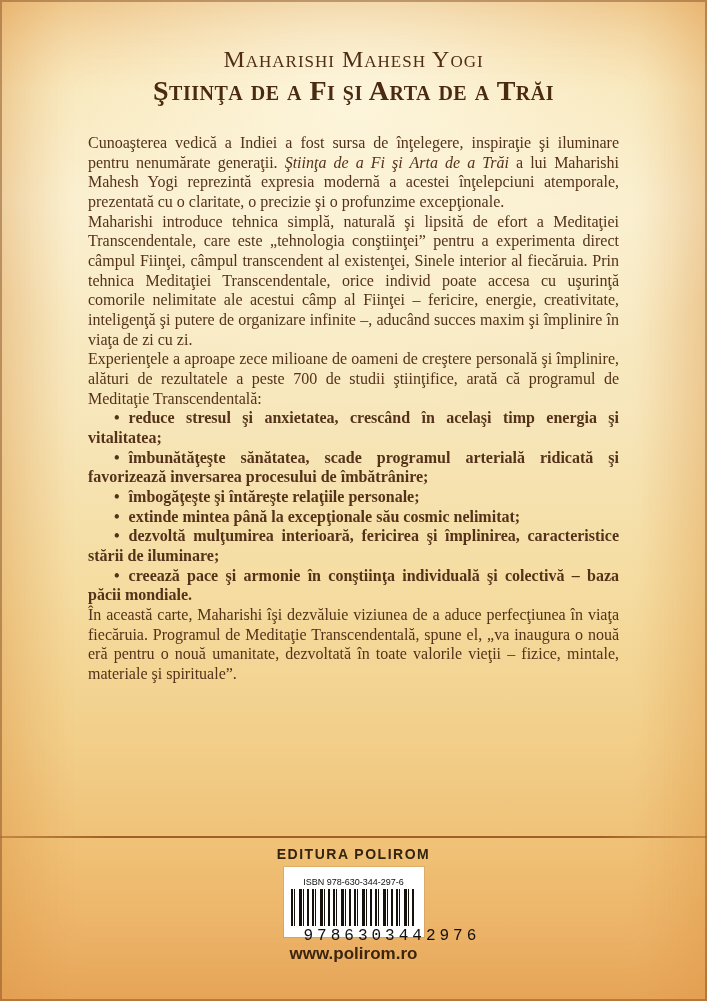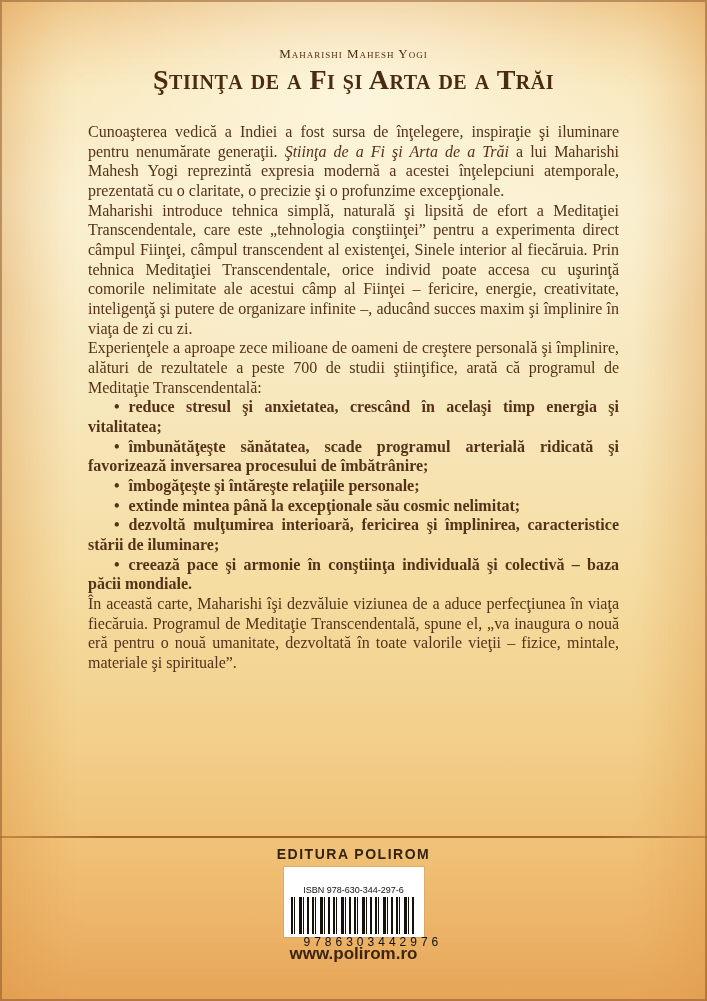--- a/index.html
+++ b/index.html
@@ -11,21 +11,21 @@
     color:#54321a;
     background:
       radial-gradient(ellipse 90% 45% at 50% 10%, rgba(253,246,222,0.95) 0%, rgba(253,246,222,0) 70%),
       linear-gradient(90deg, rgba(226,154,74,0.30) 0%, rgba(226,154,74,0) 10%, rgba(226,154,74,0) 90%, rgba(226,154,74,0.30) 100%),
       linear-gradient(180deg, #efc17c 0%, #f6e2ae 9%, #f9edca 20%, #f7e7bc 40%, #f5dda2 58%, #f2cf8a 74%, #efbf74 86%, #e9a85c 100%);
     box-shadow: inset 0 0 0 2px rgba(124,72,32,0.45), inset 0 0 70px rgba(210,140,60,0.25);
     overflow:hidden;
   }
   .content{position:absolute;left:88px;width:531px;top:46px;}
   .author{
-    text-align:center;font-variant:small-caps;font-size:13px;
+    text-align:center;font-variant:small-caps;font-size:24px;
     letter-spacing:1px;color:#4e2d14;
   }
   .title{
     text-align:center;font-variant:small-caps;font-weight:700;
     font-size:28px;letter-spacing:0.5px;color:#4a2a10;margin-top:2px;
   }
   .body{margin-top:26px;font-size:16px;line-height:1.23;text-align:justify;}
   .body p{margin:0;}
   .bullet{text-indent:26px;font-weight:bold;}
   .marker{padding-right:9px;}
@@ -37,31 +37,31 @@
   .publisher{
     position:absolute;top:846px;left:0;right:0;text-align:center;
     font-family:"Liberation Sans", sans-serif;font-weight:700;
     font-size:14px;letter-spacing:1.5px;color:#33230f;
   }
   .barcode{
     position:absolute;top:867px;left:50%;transform:translateX(-50%);
     width:140px;height:70px;background:#ffffff;
     box-shadow:0 0 0 1px rgba(0,0,0,0.08);text-align:center;
   }
-  .isbn{font-family:"Liberation Sans", sans-serif;font-size:9px;color:#111;padding-top:18px;}
+  .isbn{font-family:"Liberation Sans", sans-serif;font-size:9px;color:#111;padding-top:10px;}
   .bars{
     width:126px;height:37px;margin:2px auto 1px;
     background:repeating-linear-gradient(90deg,
       #15100a 0 2px, #fff 2px 3px,
       #15100a 3px 4px, #fff 4px 8px,
       #15100a 8px 11px, #fff 11px 12px,
       #15100a 12px 13px, #fff 13px 16px,
       #15100a 16px 18px, #fff 18px 21px);
   }
-  .digits{font-family:Liberation Sans, sans-serif;font-size:12px;letter-spacing:4px;color:#111;padding-left:20px;}
+  .digits{font-family:Liberation Mono, monospace;font-size:16px;letter-spacing:4px;color:#111;padding-left:20px;}
   .website{
     position:absolute;top:944px;left:0;right:0;text-align:center;
     font-family:Liberation Sans, sans-serif;font-weight:700;
     font-size:17px;color:#3c250e;
   }
 </style>
 </head>
 <body>
 
 <div class="page">

